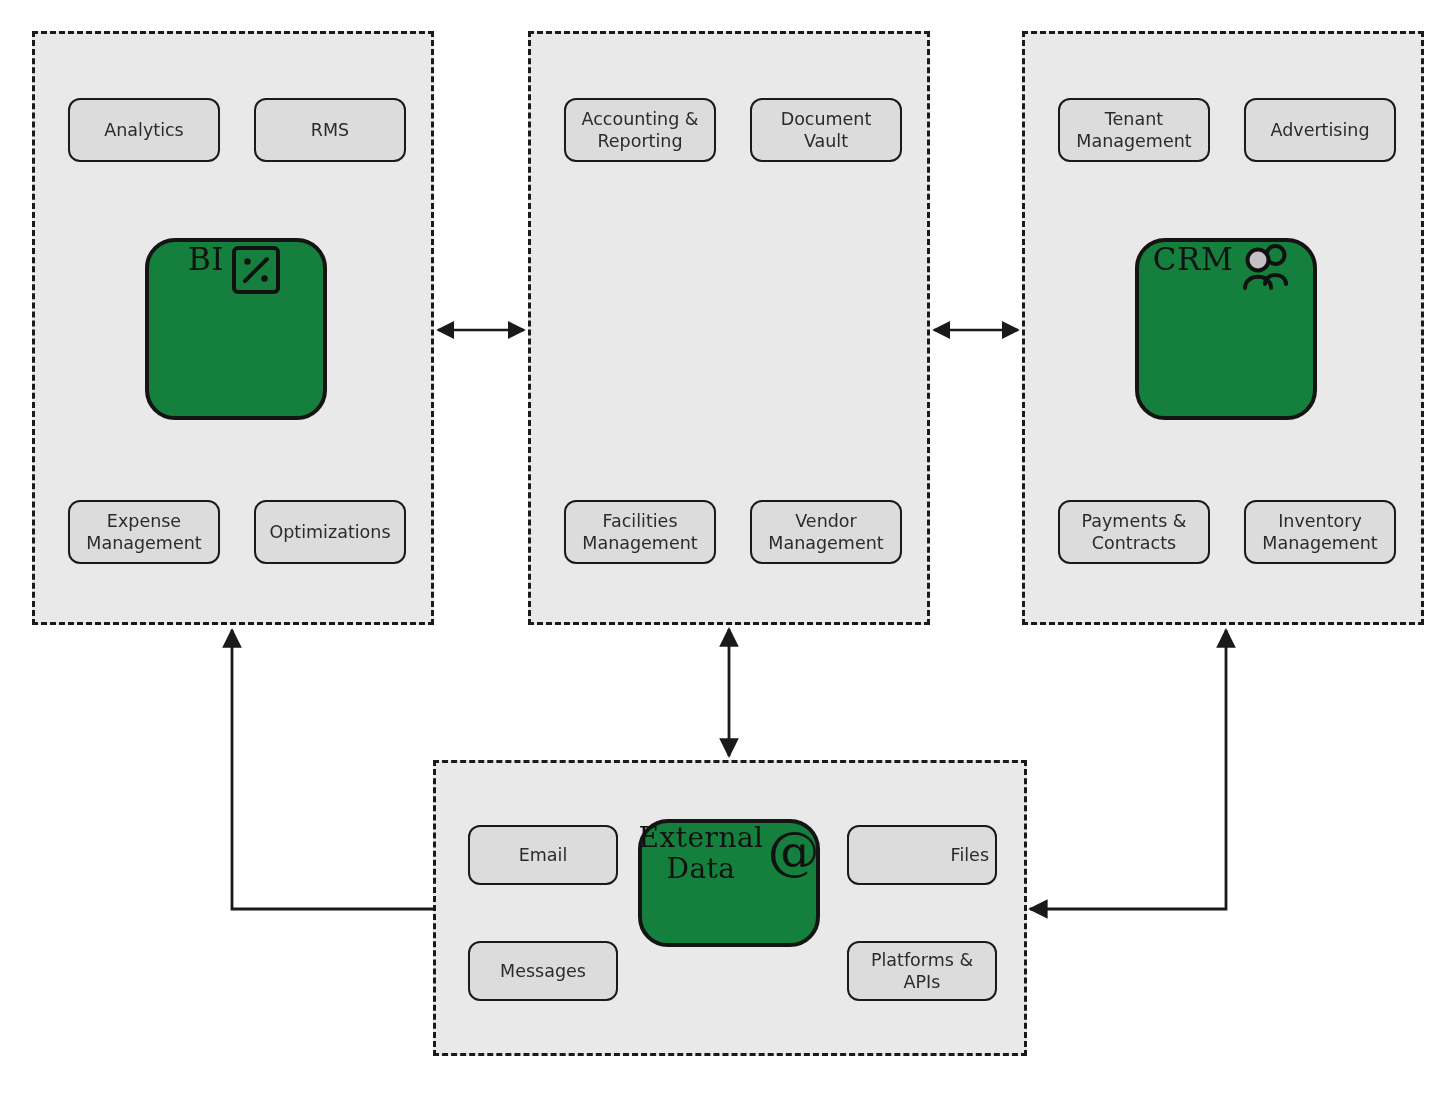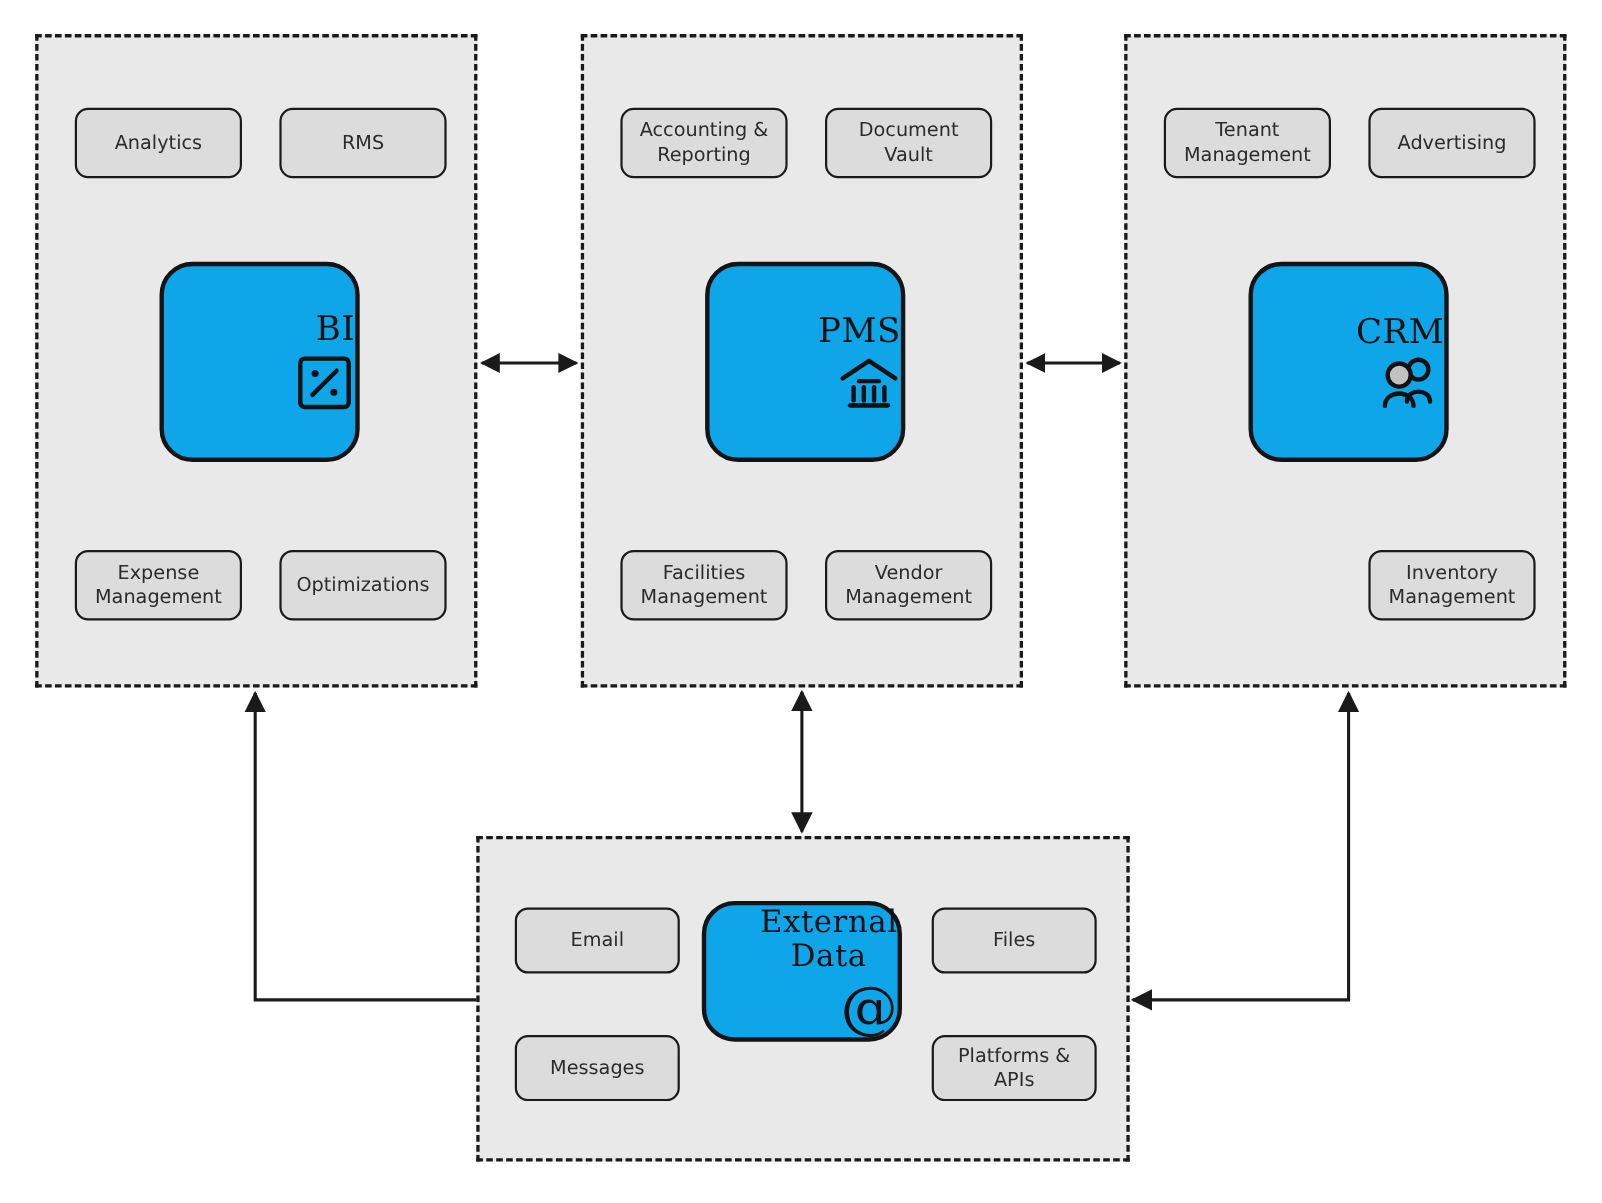--- a/index.html
+++ b/index.html
@@ -55,33 +55,32 @@
 
   
   .sub-tl { left: 33px;  top: 64px;  width: 152px; height: 64px; }
   .sub-tr { left: 219px; top: 64px;  width: 152px; height: 64px; }
   .sub-bl { left: 33px;  top: 466px; width: 152px; height: 64px; }
   .sub-br { left: 219px; top: 466px; width: 152px; height: 64px; }
 
   
   .sub-e-tl { left: 32px;  top: 62px;  width: 150px; height: 60px; }
   .sub-e-bl { left: 32px;  top: 178px; width: 150px; height: 60px; }
-  .sub-e-tr { left: 411px; top: 62px;  width: 150px; height: 60px; }
+  .sub-e-tr { left: 411px; top: 62px;  width: 150px; height: 60px; justify-content: flex-end; }
   .sub-e-br { left: 411px; top: 178px; width: 150px; height: 60px; }
 
   
   .core {
     position: absolute;
-    background: #0ea5e9;
+    background: #15803d;
     border: 4px solid #141414;
     border-radius: 30px;
     box-sizing: border-box;
     display: flex;
-    flex-direction: column;
-    align-items: flex-end;
+    align-items: flex-start;
     justify-content: center;
     gap: 4px;
   }
   .core-col {
     left: 110px;
     top: 204px;
     width: 182px;
     height: 182px;
   }
   .core-title {
@@ -158,34 +157,20 @@
     <div class="sub sub-tl">
       <span class="sub-label">
         <span>Accounting &amp;</span><br>
         <span>Reporting</span>
       </span>
     </div>
     <div class="sub sub-tr">
       <span class="sub-label">Document Vault</span>
     </div>
 
-    <div class="core core-col">
-      <span class="core-title">PMS</span>
-      <span class="core-icon">
-        <svg width="58" height="52" viewBox="0 0 58 52">
-          <polyline points="5,22 29,6 53,22" fill="none" stroke="#111" stroke-width="4" stroke-linecap="round" stroke-linejoin="round"></polyline>
-          <line x1="20" y1="24.5" x2="38" y2="24.5" stroke="#111" stroke-width="4" stroke-linecap="round"></line>
-          <line x1="15" y1="30" x2="15" y2="42" stroke="#111" stroke-width="4" stroke-linecap="round"></line>
-          <line x1="24.3" y1="30" x2="24.3" y2="42" stroke="#111" stroke-width="4" stroke-linecap="round"></line>
-          <line x1="33.6" y1="30" x2="33.6" y2="42" stroke="#111" stroke-width="4" stroke-linecap="round"></line>
-          <line x1="43" y1="30" x2="43" y2="42" stroke="#111" stroke-width="4" stroke-linecap="round"></line>
-          <line x1="12" y1="46.5" x2="46" y2="46.5" stroke="#111" stroke-width="4.5" stroke-linecap="round"></line>
-        </svg>
-      </span>
-    </div>
 
     <div class="sub sub-bl">
       <span class="sub-label">
         <span>Facilities</span><br>
         <span>Management</span>
       </span>
     </div>
     <div class="sub sub-br">
       <span class="sub-label">
         <span>Vendor</span><br>
@@ -210,20 +195,26 @@
       <span class="core-icon">
         <svg width="62" height="50" viewBox="0 0 62 50">
           <circle cx="38.5" cy="13" r="9" fill="none" stroke="#111" stroke-width="4"></circle>
           <path d="M28 42 C28 30 49 30 49 42" fill="none" stroke="#111" stroke-width="4" stroke-linecap="round"></path>
           <circle cx="21" cy="18" r="10.5" fill="#c2c2c2" stroke="#111" stroke-width="4"></circle>
           <path d="M8 46 C8 31 34 31 34 46" fill="none" stroke="#111" stroke-width="4" stroke-linecap="round"></path>
         </svg>
       </span>
     </div>
 
+    <div class="sub sub-bl">
+      <span class="sub-label">
+        <span>Payments &amp;</span><br>
+        <span>Contracts</span>
+      </span>
+    </div>
     <div class="sub sub-br">
       <span class="sub-label">
         <span>Inventory</span><br>
         <span>Management</span>
       </span>
     </div>
   </div>
 
   <div class="panel" id="panel-ext">
     <div class="sub sub-e-tl">

